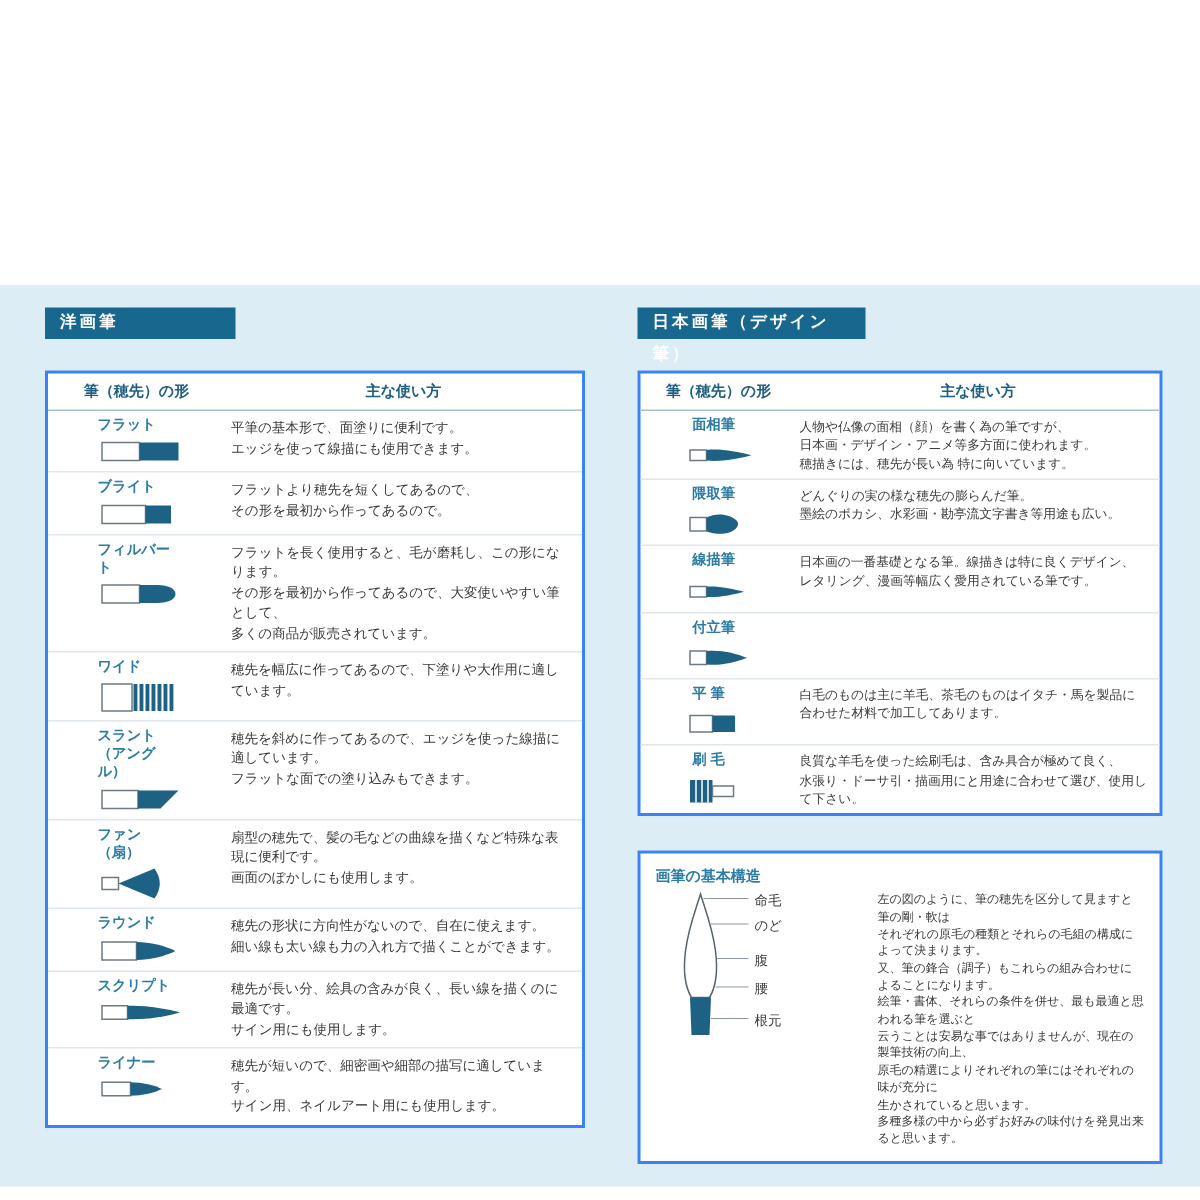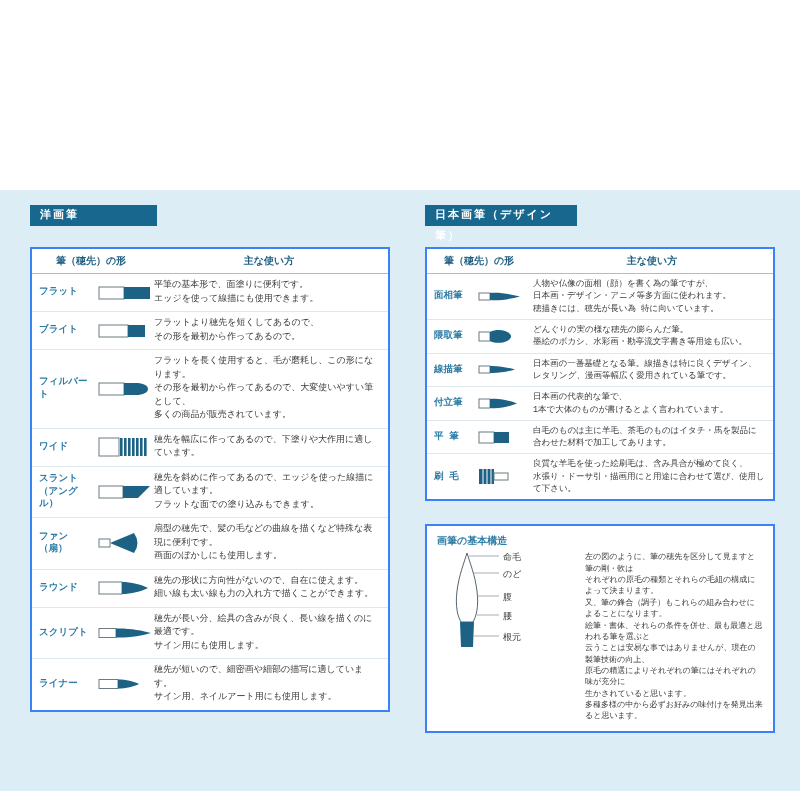--- a/index.html
+++ b/index.html
@@ -3,21 +3,21 @@
 <meta charset="utf-8">
 <style>
   * { margin:0; padding:0; box-sizing:border-box; }
   html,body { width:800px; height:800px; }
   body {
     font-family:"Liberation Sans","DejaVu Sans",sans-serif;
     background:#ffffff;
     color:var(--text,#3a3a3a);
   }
   .page { position:relative; width:800px; height:800px; background:#fff; overflow:hidden; }
-  .band { position:absolute; left:0; top:190px; width:800px; height:601px; background:var(--band-bg,#dcedf5);font-family:Liberation Mono, monospace; }
+  .band { position:absolute; left:0; top:190px; width:800px; height:601px; background:var(--band-bg,#dcedf5); }
 
   .section-header {
     position:absolute; height:21px; background:var(--header-bg,#17678f);
     color:#fff; font-size:11px; font-weight:bold; line-height:21px;
     padding-left:10px; letter-spacing:2px;
   }
   #left-header  { left:30px;  top:15px; width:127px; }
   #right-header { left:425px; top:15px; width:152px; }
 
   .card { background:#fff; border:2px solid #3b82f6; }
@@ -26,21 +26,21 @@
 
   .thead { display:flex; border-bottom:1px solid #a9bfca; }
   .thead .th { font-size:10px; font-weight:bold; color:#1f5f82; text-align:center; padding:5px 2px; }
   #left-table .th-shape  { width:118px; }
   #right-table .th-shape { width:104px; }
   .th-usage { flex:1; }
 
   .trow { display:flex; align-items:stretch; }
   .trow + .trow { border-top:1px solid #dfe7ec; }
 
-  .cell-shape { display:flex; align-items:center; padding:4px 2px 4px 7px; flex-shrink:0; }
+  .cell-shape { display:flex; align-items:center; padding:4px 2px 4px 7px; flex-shrink:0;flex-direction:column; }
   #left-table  .cell-shape { width:118px; gap:2px; }
   #right-table .cell-shape { width:104px; gap:4px; }
   .brush-name {
     color:var(--accent,#2d7ca5); font-size:9.5px; font-weight:bold;
     white-space:pre-line; line-height:1.3; flex-shrink:0;
   }
   #left-table  .brush-name { width:57px; }
   #right-table .brush-name { width:40px; }
   .icon { flex-shrink:0; display:inline-flex; }
 
@@ -266,22 +266,20 @@
         <div class="trow">
           <div class="cell-shape">
             <span class="brush-name">付立筆</span>
             <span class="icon">
               <svg width="46" height="19" viewBox="0 0 46 19">
                   <rect class="o" x="1" y="5" width="11" height="9"></rect>
                   <path class="f" d="M12 5 C22 4 31 6.5 39 9.5 C31 12.5 22 15 12 14 Z"></path>
                 </svg>
             </span>
           </div>
-          <div class="cell-desc">日本画の代表的な筆で、
-1本で大体のものが書けるとよく言われています。</div>
         </div>
 
         <div class="trow">
           <div class="cell-shape">
             <span class="brush-name">平 筆</span>
             <span class="icon">
               <svg width="46" height="19" viewBox="0 0 46 19">
                   <rect class="o" x="1" y="4" width="15" height="11"></rect>
                   <rect class="f" x="16" y="4" width="15" height="11"></rect>
                 </svg>

